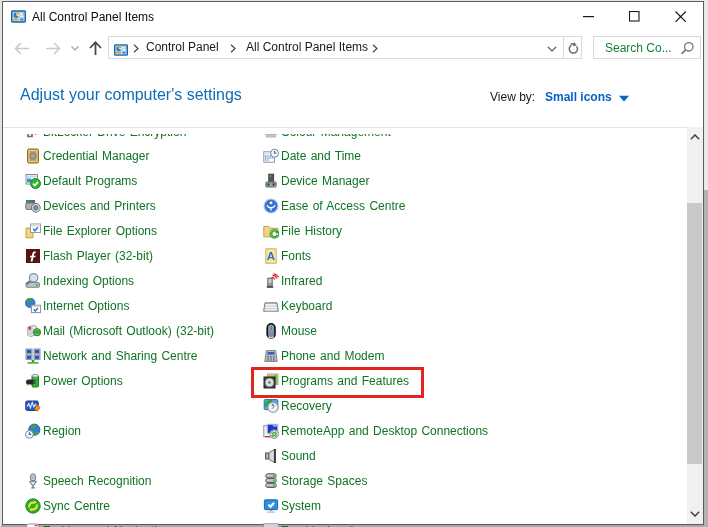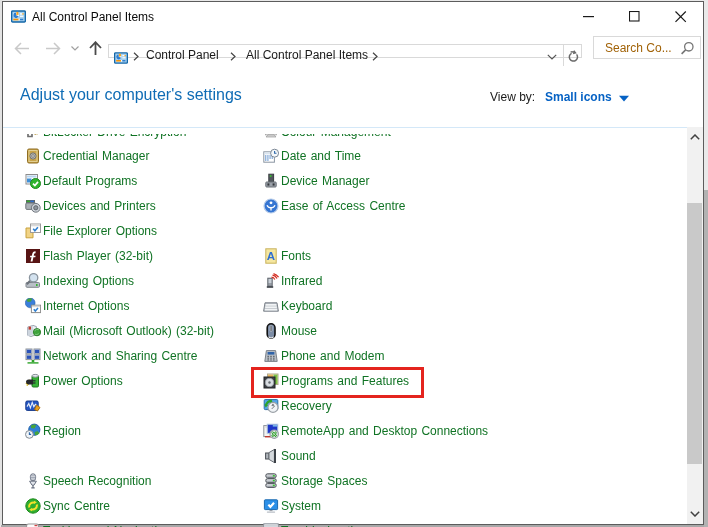--- a/index.html
+++ b/index.html
@@ -7,27 +7,27 @@
 #win { position:absolute; left:2px; top:1px; width:702px; height:524px;
   background:#fff; border:1px solid #5c5c5c; }
 
 #out-r-top { position:absolute; left:704px; top:0; width:4px; height:190px; background:#e9e9e9; }
 #out-r-bot { position:absolute; left:704px; top:190px; width:4px; height:337px; background:#b2b2b2; }
 #out-bot { position:absolute; left:1px; top:525px; width:703px; height:2px; background:#a8a8a8; }
 #out-l { position:absolute; left:0; top:0; width:2px; height:525px; background:#e3e3e3; }
 
 #title-ico { position:absolute; left:11px; top:9px; }
 #title-tx { position:absolute; left:32px; top:10px; font-size:12px; color:#0a0a0a; }
-#addr { position:absolute; left:108px; top:44px; width:474px; height:14px;
+#addr { position:absolute; left:108px; top:36px; width:474px; height:23px;
   border:1px solid #d9d9d9; background:#fff; }
 #addr-sep { position:absolute; left:454px; top:0px; width:1px; height:21px; background:#d9d9d9; }
 #addr .crumb { position:absolute; top:3px; font-size:12px; color:#1a1a1a; }
 #search { position:absolute; left:593px; top:36px; width:108px; height:23px;
   border:1px solid #d9d9d9; background:#fff; }
-#search span { position:absolute; left:11px; top:4px; font-size:12px; color:#a16207; }
+#search span { position:absolute; left:11px; top:4px; font-size:12px; color:#15803d; }
 
 #hdr { position:absolute; left:20px; top:86px; font-size:16px; color:#0f6cb5; }
 #viewby { position:absolute; left:490px; top:90px; font-size:12px; color:#1a1a1a; }
 #smallicons { position:absolute; left:545px; top:90px; font-size:12px; color:#0662c4;font-weight:bold; }
 
 #items { position:absolute; left:3px; top:134px; width:687px; height:396.8px; overflow:hidden;padding-left:43px; }
 #topline { position:absolute; left:3px; top:126.6px; width:687px; height:1px; background:#d4e8f8; }
 .it { position:absolute; height:25px; display:flex; align-items:center; white-space:nowrap; }
 .it svg { flex:0 0 16px; }
 .it span { margin-left:2px; font-size:12px; color:#107324; word-spacing:1px; }
@@ -338,20 +338,29 @@
     </div>
 <div class="it" style="left:260px;top:59.8px">
       <svg width="16" height="16" viewBox="0 0 16 16">
         <circle cx="8" cy="8" r="7" fill="#3575d2" stroke="#b8cce8" stroke-width="1.2"></circle>
         <circle cx="8" cy="4.8" r="1.4" fill="#fff"></circle>
         <path d="M4 7.2 a4.4 4.4 0 0 0 8 0" stroke="#fff" stroke-width="1.3" fill="none"></path>
         <path d="M8 9.4 v3" stroke="#fff" stroke-width="1.3"></path>
       </svg>
       <span>Ease of Access Centre</span>
     </div>
+<div class="it" style="left:260px;top:84.8px">
+      <svg width="16" height="16" viewBox="0 0 16 16">
+        <path d="M0.8 3.4 h5 l1.4 1.8 h7.6 v8.6 H0.8 z" fill="#f1d386" stroke="#c8a23d"></path>
+        <circle cx="11.4" cy="10.8" r="4.3" fill="#eef6ee" stroke="#2f9e2f" stroke-width="1.2"></circle>
+        <path d="M13.8 9 a2.9 2.9 0 1 0 .5 2.8" stroke="#2f9e2f" stroke-width="1.3" fill="none"></path>
+        <path d="M14.6 7.6 v2 h-2" stroke="#2f9e2f" stroke-width="1.1" fill="none"></path>
+      </svg>
+      <span>File History</span>
+    </div>
 <div class="it" style="left:260px;top:109.8px">
       <svg width="16" height="16" viewBox="0 0 16 16">
         <rect x="2.8" y="0.8" width="10.4" height="14.4" fill="#f5e7a0" stroke="#c8b25c"></rect>
         <text x="8" y="12.2" font-family="Liberation Sans,sans-serif" font-size="11.5" font-weight="bold" fill="#2f6fd0" text-anchor="middle">A</text>
       </svg>
       <span>Fonts</span>
     </div>
 <div class="it" style="left:260px;top:134.8px">
       <svg width="16" height="16" viewBox="0 0 16 16">
         <rect x="4.8" y="5.2" width="4.4" height="8" fill="#9aa0a8" stroke="#60666d"></rect>

